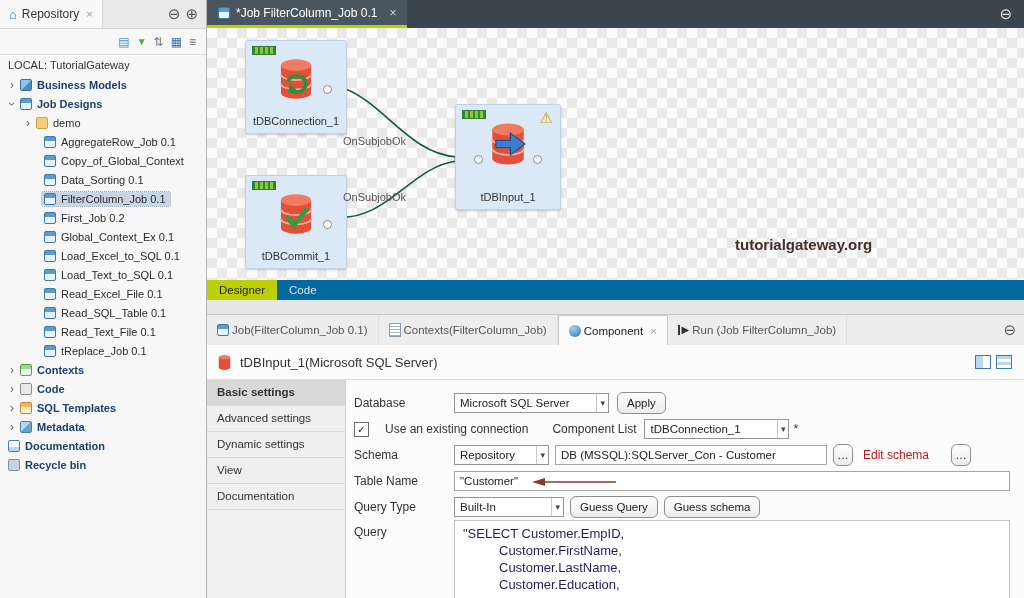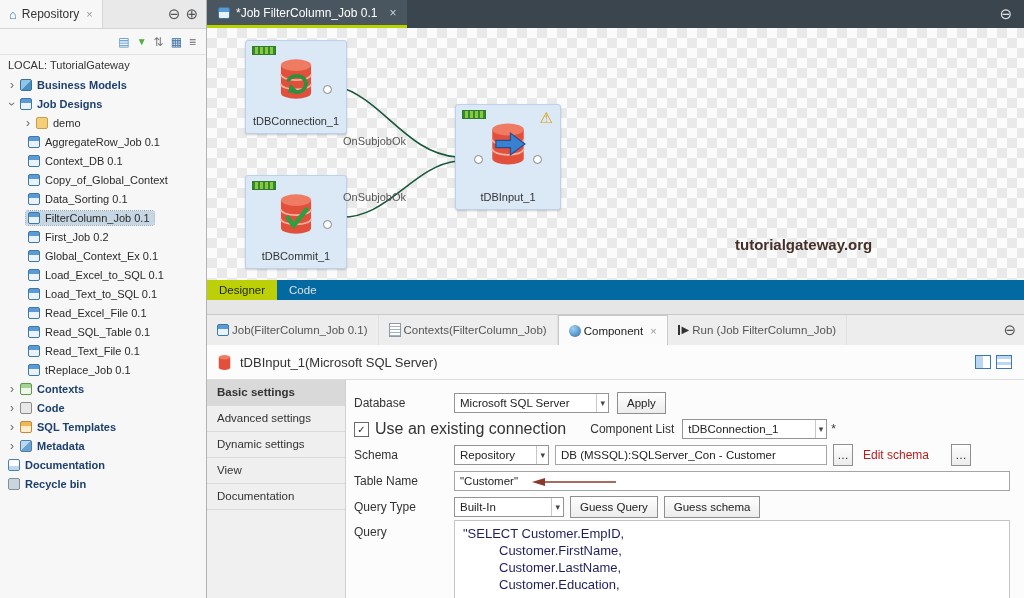--- a/index.html
+++ b/index.html
@@ -19,21 +19,21 @@
            font-size:15px;color:#555}
   .repo-toolbar{height:25px;display:flex;align-items:center;justify-content:flex-end;
                 gap:7px;padding-right:10px;border-bottom:1px solid #e2e2e2;font-size:12px}
   .tb0{color:#4a90c4}.tb1{color:#4fae3f;font-size:10px}.tb2{color:#777}
   .tb3{color:#3b6ea5}.tb4{color:#666}
   .local{padding:4px 8px 3px;font-size:11px;color:#333}
   .tree{margin-top:1px}
   .trow{display:flex;align-items:center;height:19px;padding-left:6px;font-size:11px;
         color:#2a2a2a;cursor:default;white-space:nowrap}
   .trow.lvl1{padding-left:22px}
-  .trow.leaf{padding-left:26px}
+  .trow.leaf{padding-left:42px}
   .chev{width:12px;flex:none;color:#666;font-size:12px;text-align:center;line-height:12px}
   .chev.exp{transform:rotate(90deg)}
   .rc{display:flex;gap:5px;padding:1px 4px 1px 2px;border-radius:2px}
   .trow.top .tlabel{color:#1c3f6e;font-weight:bold}
   .trow.sel .rc{background:#c7d6e3;outline:1px dotted #8aa0b4}
   .ti{display:inline-block;width:12px;height:12px;flex:none;border-radius:2px;box-sizing:border-box}
   .ti-model{background:linear-gradient(135deg,#8ec6ea 50%,#4a8fc0 50%);border:1px solid #39719c}
   .ti-job{background:linear-gradient(#5b9bd5 0 4px,#eaf3fb 4px);border:1px solid #3c78a8}
   .ti-folder{background:#f3cf7a;border:1px solid #c99f45}
   .ti-contexts{background:linear-gradient(#a5d296 0 4px,#f0f8ec 4px);border:1px solid #5a9c48}
@@ -103,25 +103,25 @@
   .frow{display:flex;align-items:center;height:26px;position:relative}
   .flabel{width:100px;flex:none;font-size:12px;color:#333}
   .selbox{display:flex;align-items:center;height:20px;border:1px solid #949494;background:#fff;
           font-size:11.5px;color:#222;padding:0 0 0 5px;box-sizing:border-box}
   .selbox .dd{margin-left:auto;color:#444;font-size:9px;border-left:1px solid #c8c8c8;
               padding:0 3px;align-self:stretch;display:flex;align-items:center}
   .field{height:20px;border:1px solid #a5a5a5;background:#fff;font-size:11.5px;color:#222;
          display:flex;align-items:center;padding:0 5px;box-sizing:border-box}
   .btn{height:22px;border:1px solid #8f8f8f;background:linear-gradient(#fefefe,#ececec);
        font-size:11.5px;color:#222;display:inline-flex;align-items:center;padding:0 9px;
-       border-radius:0;box-sizing:border-box}
+       border-radius:6px;box-sizing:border-box}
   .btn.mini{width:20px;justify-content:center;padding:0}
   .chk{width:13px;height:13px;border:1px solid #6a6a6a;background:#fff;display:flex;
        align-items:center;justify-content:center;font-size:10px;color:#222;flex:none}
-  .chklabel{font-size:16px;color:#333;margin-left:6px}
+  .chklabel{font-size:12px;color:#333;margin-left:16px}
   .inline-label{font-size:12px;color:#333}
   .star{font-size:12px;color:#333;margin-left:4px}
   .editschema{font-size:12px;color:#b91c1c}
   .querybox{flex:1;margin-right:6px;height:80px;border:1px solid #c4c4c4;background:#fff;
             padding:4px 8px;font-size:13px;line-height:17px;color:#1f1f5e;box-sizing:border-box}
   .qindent{margin-left:36px}
   .arrow-annot{position:absolute;left:176px;top:9px}
 </style>
 </head>
 <body>
@@ -166,26 +166,20 @@
       <span class="chev">›</span>
       <span class="rc">
           <span class="ti ti-folder"></span>
       <span class="tlabel">demo</span>
         </span>
     </div>
     <div class="trow leaf">
       <span class="rc">
           <span class="ti ti-job"></span>
       <span class="tlabel">AggregateRow_Job 0.1</span>
-        </span>
-    </div>
-    <div class="trow leaf">
-      <span class="rc">
-          <span class="ti ti-job"></span>
-      <span class="tlabel">Context_DB 0.1</span>
         </span>
     </div>
     <div class="trow leaf">
       <span class="rc">
           <span class="ti ti-job"></span>
       <span class="tlabel">Copy_of_Global_Context</span>
         </span>
     </div>
     <div class="trow leaf">
       <span class="rc">

